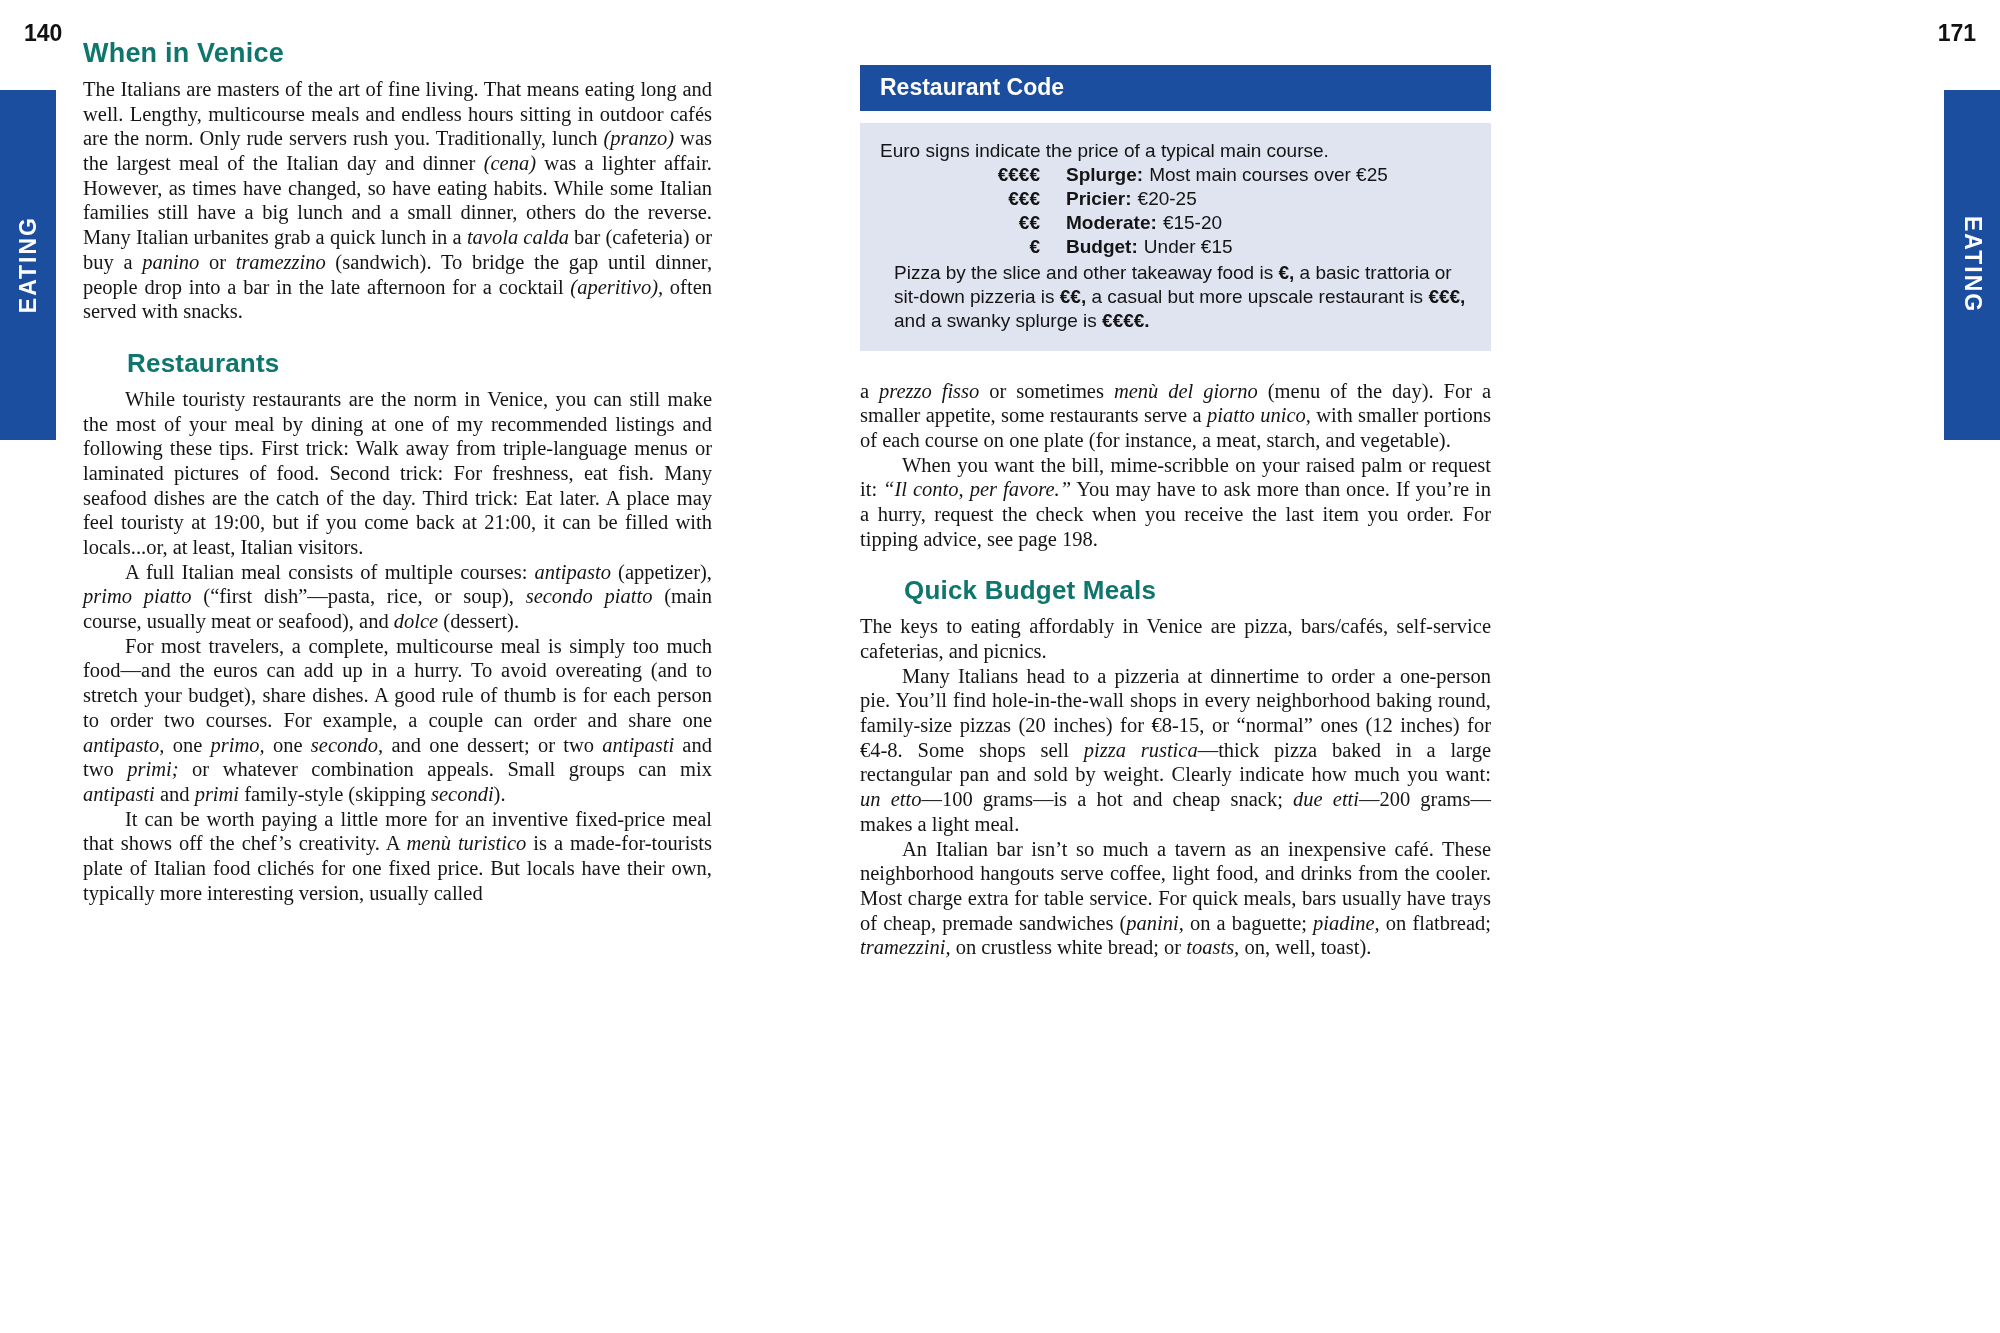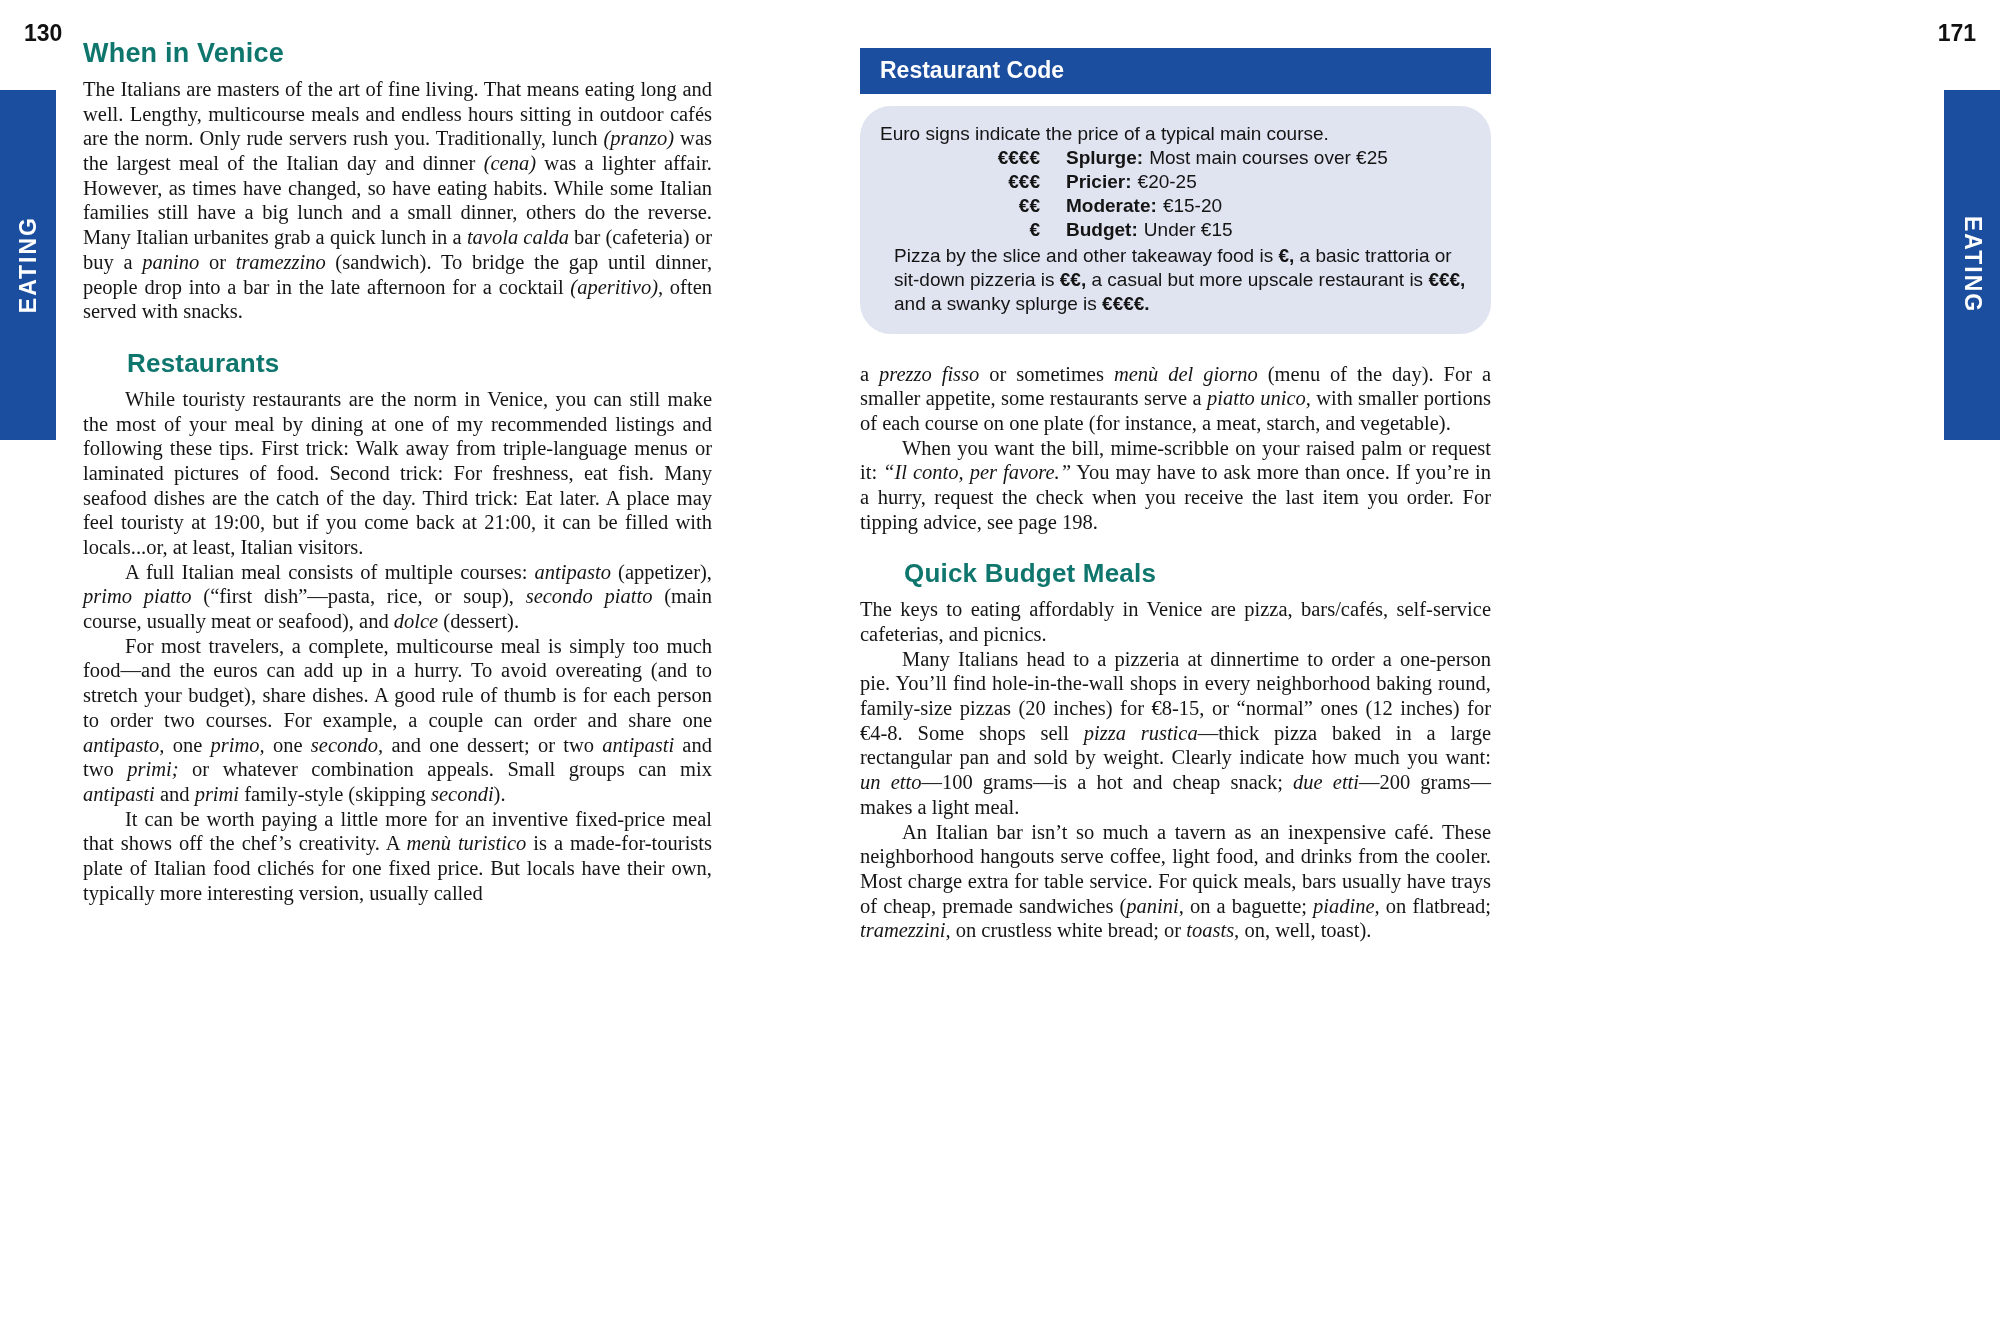--- a/index.html
+++ b/index.html
@@ -41,21 +41,21 @@
     font-size: 23px;
     letter-spacing: 2px;
   }
   .tab-left { left: 0; }
   .tab-right { right: 0; }
   .tab-left .tab-text { writing-mode: vertical-rl; transform: rotate(180deg); }
   .tab-right .tab-text { writing-mode: vertical-rl; }
 
   .col { position: absolute; }
   .col-left  { left: 83px;  top: 38px; width: 629px; }
-  .col-right { left: 860px; top: 48px; width: 631px; }
+  .col-right { left: 860px; top: 65px; width: 631px; }
 
   p.body-p {
     font-size: 20.5px;
     line-height: 1.205;
     text-align: justify;
     text-indent: 2.05em;
   }
   p.noindent { text-indent: 0; }
 
   h1, h2 {
@@ -77,41 +77,40 @@
     padding: 9px 20px 10px 20px;
   }
   .codebox-body {
     margin-top: 12px;
     background: var(--panel-bg);
     padding: 16px 20px 18px 20px;
     font-family: "Liberation Sans", sans-serif;
     font-size: 19px;
     line-height: 1.26;
     color: #141414;
-    border-radius: 31px;
   }
   .code-row { display: flex; }
   .code-symbol {
     flex: 0 0 160px;
     text-align: right;
     font-weight: 700;
   }
   .code-text { margin-left: 26px; }
   .code-desc { margin-left: 0.32em; }
   .codebox-outro { margin-top: 2px; margin-left: 14px; }
 
   .it { font-style: italic; }
   .bd { font-weight: 700; }
 </style>
 </head>
 <body>
 
 <div class="spread">
 
-  <div class="pagenum pagenum-left">130</div>
+  <div class="pagenum pagenum-left">140</div>
   <div class="pagenum pagenum-right">171</div>
 
   <div class="tab tab-left">
     <span class="tab-text">EATING</span>
   </div>
   <div class="tab tab-right">
     <span class="tab-text">EATING</span>
   </div>
 
   <div class="col col-left">

